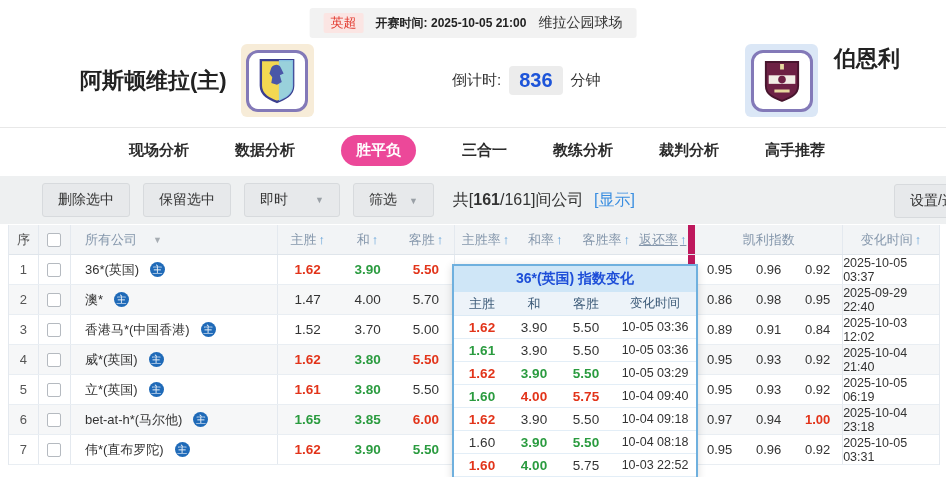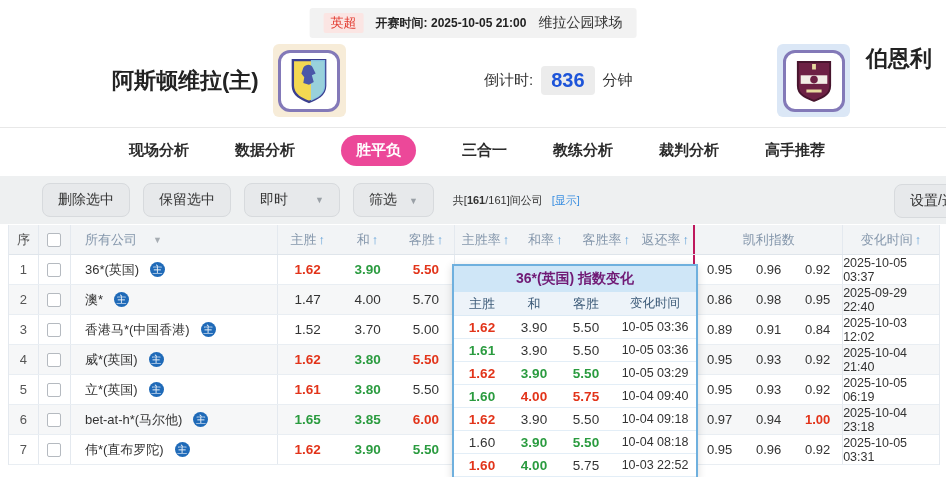--- a/index.html
+++ b/index.html
@@ -8,21 +8,21 @@
 
   
   .top-pill { position:absolute; left:50%; transform:translateX(-50%); top:8px;
     display:flex; align-items:center; gap:12px; background:#f2f2f2; border-radius:3px;
     padding:5px 14px; white-space:nowrap; }
   .league-badge { background:#fbe5e3; color:#e23b30; font-size:13px; padding:1px 7px; border-radius:2px; }
   .kickoff { font-size:12px; font-weight:bold; color:#222; }
   .venue { font-size:14px; color:#333; }
 
   
-  .teams-row { position:absolute; top:40px; left:0; width:812px; height:84px;margin-left:32px; }
+  .teams-row { position:absolute; top:40px; left:0; width:812px; height:84px; }
   .team-name { font-size:22px; font-weight:bold; color:#222; white-space:nowrap; }
   .logo-box { width:73px; height:73px; border-radius:6px; display:flex; align-items:center; justify-content:center; }
   .logo-box.home { background:#f7ecd8; }
   .logo-box.away { background:#dbe7f6; }
   .logo-frame { width:62px; height:62px; background:#fff; border:3px solid #8379b8; border-radius:12px;
     display:flex; align-items:center; justify-content:center; }
   .home-group { position:absolute; left:80px; top:4px; display:flex; align-items:center; gap:14px; }
   .away-group { position:absolute; left:745px; top:4px; display:flex; align-items:flex-start; gap:16px; }
   .countdown { position:absolute; left:452px; top:4px; height:73px; display:flex; align-items:center; gap:8px; }
   .countdown-label, .countdown-unit { font-size:15px; color:#333; }
@@ -31,60 +31,60 @@
 
   
   .tabs { position:absolute; top:127px; left:0; width:946px; height:45px; border-top:1px solid #e8e8e8;
     display:flex; align-items:center; justify-content:center; gap:46px;padding-left:8px; }
   .tab { font-size:15px; font-weight:bold; color:#2b2b2b; cursor:pointer; white-space:nowrap; }
   .tab.active { background:#ec4899; color:#fff; padding:6px 15px; border-radius:17px; }
 
   
   .toolbar { position:absolute; top:176px; left:0; width:946px; height:48px; background:#eef0f1;
     display:flex; align-items:center; gap:13px; padding-left:42px; }
-  .tb-btn { background:#e7e9eb; border:1px solid #d7dadd; border-radius:8px; padding:7px 15px;
+  .tb-btn { background:#e7e9eb; border:1px solid #d7dadd; border-radius:3px; padding:7px 15px;
     font-size:14px; color:#333; white-space:nowrap; cursor:pointer; }
   .tb-select { display:flex; align-items:center; justify-content:space-between; width:96px; }
   .tb-caret { color:#9aa0a6; font-size:9px; margin-left:8px; }
-  .tb-count { font-size:11px; color:#333; margin-left:6px; white-space:nowrap; }
+  .tb-count { font-size:16px; color:#333; margin-left:6px; white-space:nowrap; }
   .tb-count b { font-weight:bold; }
   .tb-link { color:#3a8ee0; margin-left:6px; cursor:pointer; }
   .tb-settings { position:absolute; right:-26px; top:8px; }
 
   
   .otable { position:absolute; top:225px; left:8px; width:932px; border-left:1px solid #e4e9ef;
     border-right:1px solid #e4e9ef; font-size:13px; }
   .thead { display:flex; background:#f2f4f6; height:30px; align-items:center; color:#8496ab;
     border-bottom:1px solid #dfe5eb; }
   .trow { display:flex; height:30px; align-items:center; border-bottom:1px solid #e9eef3; background:#fff; }
   .trow:nth-child(even) { background:#f6f7f8; }
   .c { display:flex; align-items:center; justify-content:center; height:100%; }
   .c.seq { width:30px; border-right:1px solid #e4e9ef; color:#555; }
   .c.cb { width:32px; border-right:1px solid #e4e9ef; }
   .c.company { width:207px; border-right:1px solid #e4e9ef; justify-content:flex-start; padding-left:14px; gap:11px; }
   .c.home { width:60px; } .c.draw { width:60px; } .c.away { width:58px; border-right:1px solid #e4e9ef; }
-  .c.r1 { width:60px;align-items:center; } .c.r2 { width:60px; } .c.r3 { width:62px; } .c.r4 { width:58px; border-right:2px solid #be185d; }
+  .c.r1 { width:60px;align-items:center; } .c.r2 { width:60px; } .c.r3 { width:62px; } .c.r4 { width:58px; border-right:7px solid #be185d;text-decoration:underline; }
   .c.kelly { width:148px; border-right:1px solid #e4e9ef; gap:0; }
   .c.kelly span { width:49px; text-align:center; color:#333; }
   .c.time { width:96px; font-size:12.5px; color:#333; }
   .arrow { color:#5e9fd8; font-weight:bold; margin-left:2px; }
   .hcaret { color:#a7adb3; font-size:9px; margin-left:5px; }
   .checkbox { width:14px; height:14px; background:#fff; border:1px solid #b5bac0; border-radius:2px; cursor:pointer; }
   .cname { color:#333; white-space:nowrap; }
   .badge { background:#1f6ab8; color:#fff; width:15px; height:15px; border-radius:50%;
     font-size:10px; display:inline-flex; align-items:center; justify-content:center; flex:0 0 15px; }
   .odd-val { font-size:13.5px; color:#333; }
   .red { color:#e2341a !important; font-weight:bold; }
   .green { color:#2a9b3f !important; font-weight:bold; }
 
   
   .popup { position:absolute; left:452px; top:264px; width:246px; background:#fff;
     border:2px solid #6fb0de; box-shadow:0 2px 8px rgba(0,0,0,.15); z-index:10; }
   .popup-title { background:#cfe6f7; height:26px; display:flex; align-items:center; justify-content:center;
-    font-size:14px; font-weight:bold; color:#701a75; }
+    font-size:14px; font-weight:bold; color:#1d4ed8; }
   .popup-head { display:flex; background:#edf3f9; height:24px; align-items:center;
     font-size:13px; color:#3c5a78; border-bottom:1px solid #dceaf5; }
   .prow { display:flex; height:23px; align-items:center; border-bottom:1px solid #e3eef7; font-size:13px; color:#333; }
   .pc { text-align:center; }
   .pc.ph { width:56px; } .pc.pd { width:48px; } .pc.pa { width:56px; } .pc.pt { width:82px; font-size:12.5px; }
 </style>
 </head>
 <body>
 
 <div class="page">

